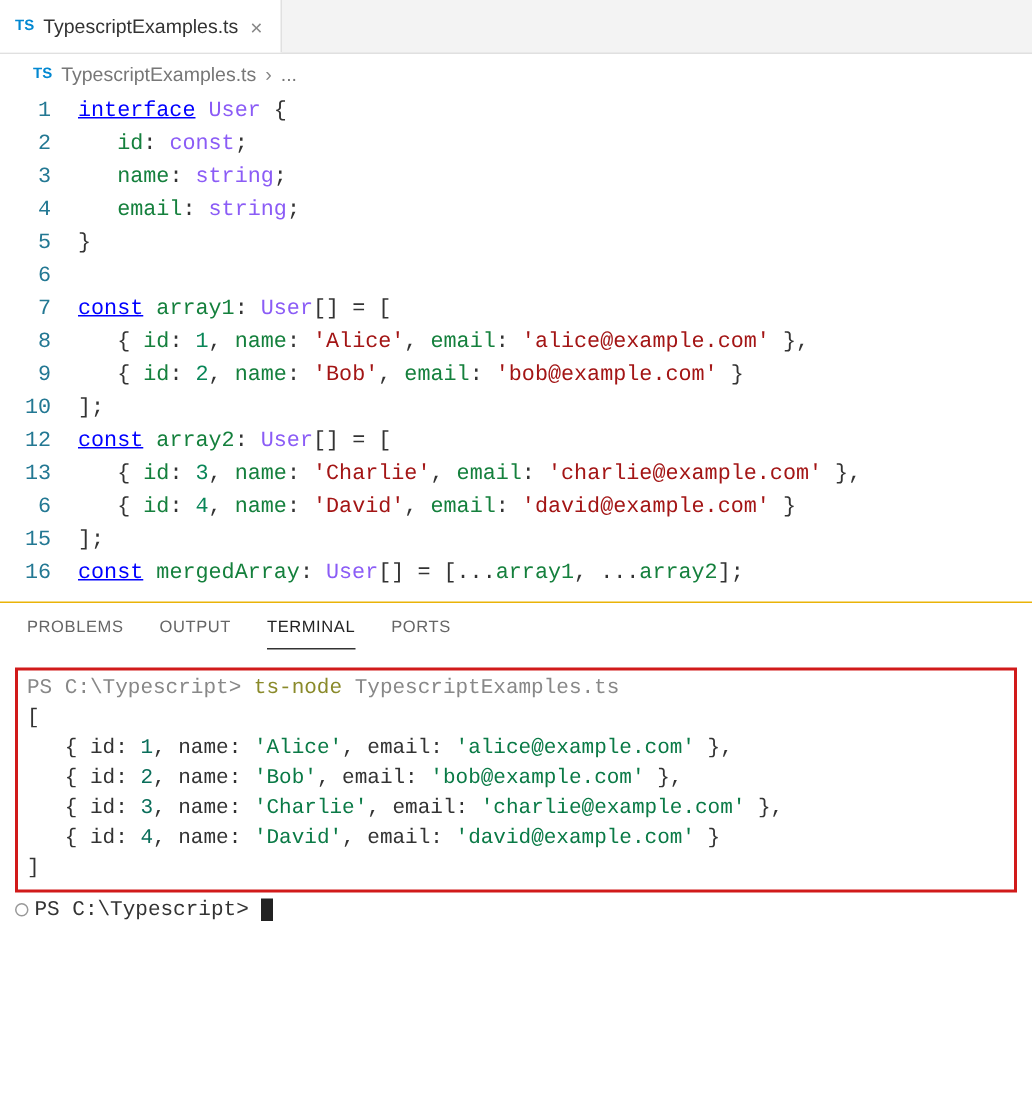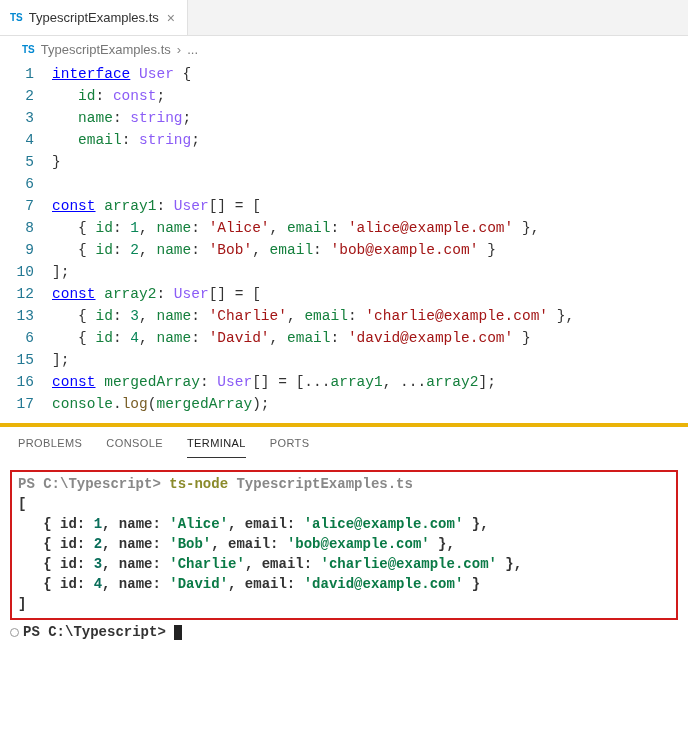--- a/index.html
+++ b/index.html
@@ -69,38 +69,37 @@
   .kw { color: #0000ff; text-decoration: underline; }
   .type { color: #8b5cf6; }
   .ident { color: #15803d; }
   .fn { color: #795e26; }
   .num { color: #098658; }
   .str { color: #a31515; }
   .punct { color: #333; }
   .panel-tabs {
     display: flex;
     gap: 24px;
-    border-top: 4px solid #eab308;
+    border-top: 1px solid #eab308;
     padding: 10px 18px 0 18px;
     font-size: 11px;
     letter-spacing: 0.4px;
     color: #666;
   }
   .panel-tab { cursor: pointer; padding-bottom: 8px; }
   .panel-tab.active {
     color: #222;
     border-bottom: 1px solid #333;
   }
   .terminal {
     font-family: Consolas, "Courier New", monospace;
     font-size: 14px;
     line-height: 20px;
     padding: 12px 10px 10px 10px;
     color: #333;
-    font-weight: bold;
   }
   .term-box {
     border: 2px solid #d11a1a;
     padding: 2px 6px 4px 6px;
     margin-bottom: 2px;
   }
   .term-line { white-space: pre; }
   .prompt-circle {
     display: inline-block;
     width: 9px; height: 9px;
@@ -192,29 +191,25 @@
       <div class="code"><span>   </span><span class="punct">{ </span><span class="ident">id</span><span class="punct">: </span><span class="num">4</span><span class="punct">, </span><span class="ident">name</span><span class="punct">: </span><span class="str">'David'</span><span class="punct">, </span><span class="ident">email</span><span class="punct">: </span><span class="str">'david@example.com'</span><span class="punct"> }</span></div>
     </div>
     <div class="code-line">
       <div class="gutter">15</div>
       <div class="code"><span class="punct">];</span></div>
     </div>
     <div class="code-line">
       <div class="gutter">16</div>
       <div class="code"><span class="kw">const</span><span> </span><span class="ident">mergedArray</span><span class="punct">: </span><span class="type">User</span><span class="punct">[] = [...</span><span class="ident">array1</span><span class="punct">, ...</span><span class="ident">array2</span><span class="punct">];</span></div>
     </div>
-    <div class="code-line">
-      <div class="gutter">17</div>
-      <div class="code"><span class="ident">console</span><span class="punct">.</span><span class="fn">log</span><span class="punct">(</span><span class="ident">mergedArray</span><span class="punct">);</span></div>
-    </div>
   </div>
 
 <div class="panel-tabs">
   <div class="panel-tab">PROBLEMS</div>
-  <div class="panel-tab">CONSOLE</div>
+  <div class="panel-tab">OUTPUT</div>
   <div class="panel-tab active">TERMINAL</div>
   <div class="panel-tab">PORTS</div>
 </div>
 
 <div class="terminal">
   <div class="term-box">
     <div class="term-line"><span class="dim">PS C:\Typescript&gt;</span> <span class="t-gold">ts-node</span> <span class="dim">TypescriptExamples.ts</span></div>
     <div class="term-line">[</div>
     <div id="term-rows">
         <div class="term-line">   { id: <span class="t-num">1</span>, name: <span class="t-str">'Alice'</span>, email: <span class="t-str">'alice@example.com'</span> },</div>

